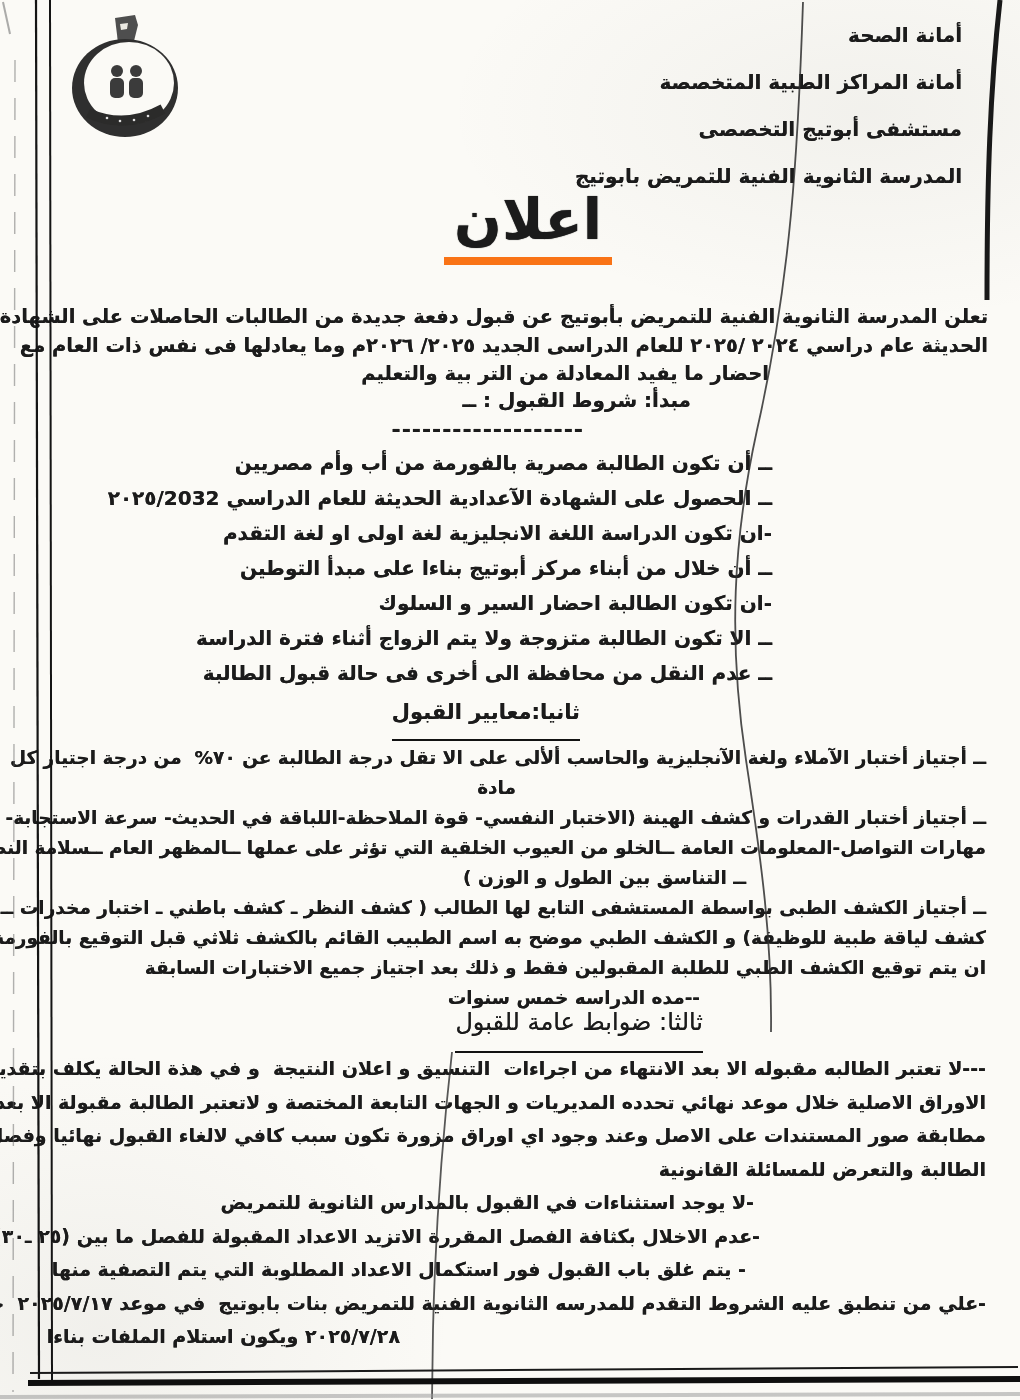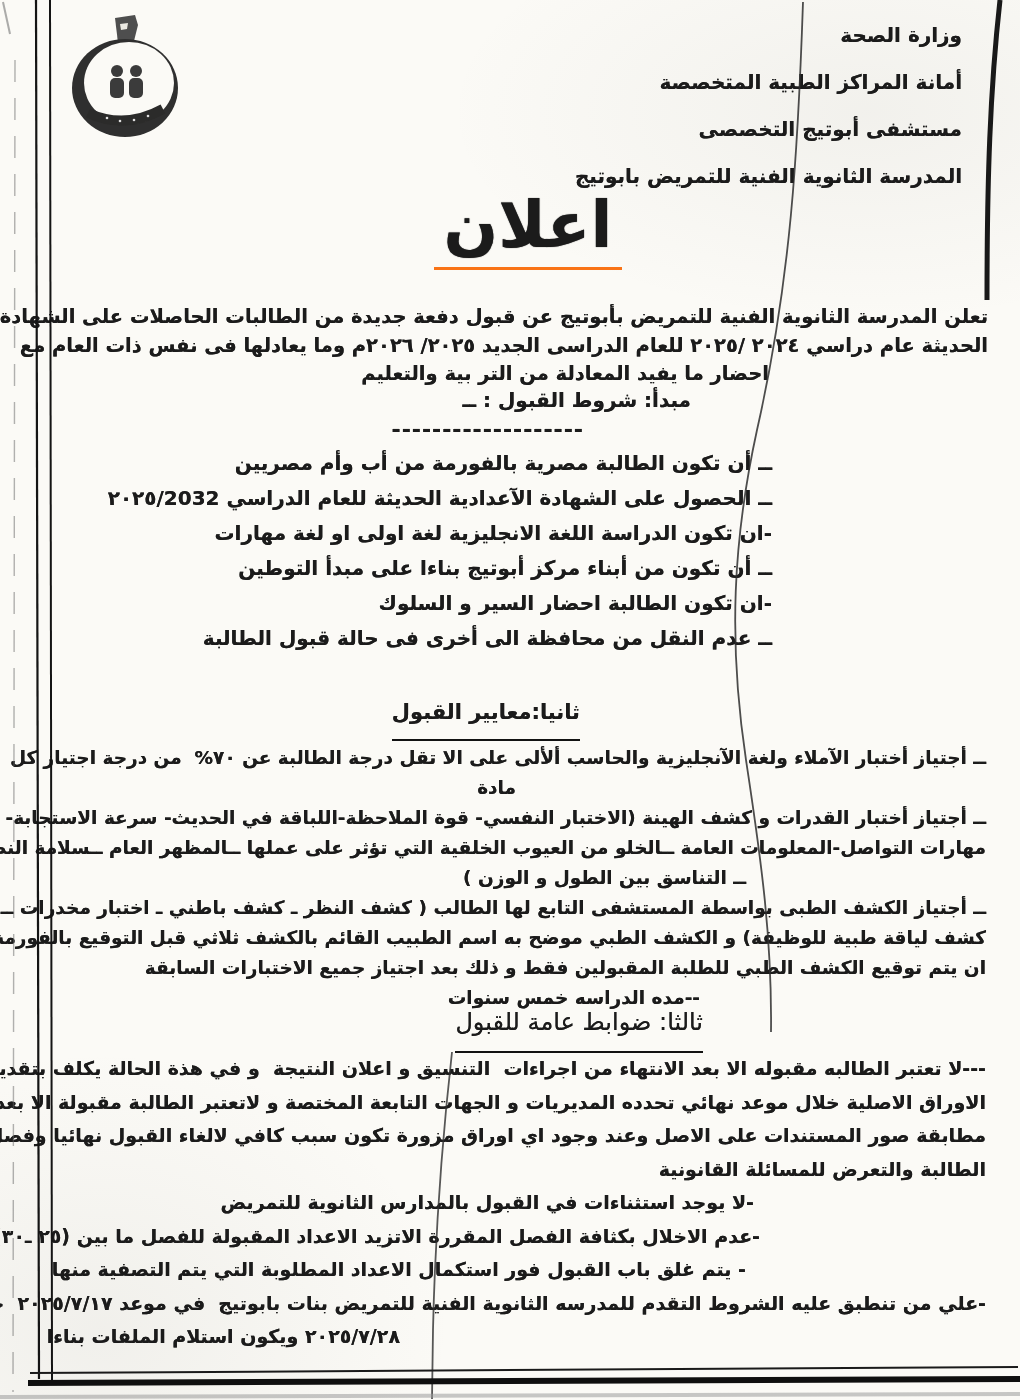--- a/index.html
+++ b/index.html
@@ -14,22 +14,22 @@
     -webkit-font-smoothing:antialiased;
   }
   .abs{position:absolute;}
   .rtl{direction:rtl;text-align:right;}
   .ln{white-space:nowrap;text-shadow:0 0 0.5px rgba(0,0,0,0.75);}
   
   #org{top:12px;right:58px;font-size:20px;font-weight:bold;line-height:47px;}
   
   #title-wrap{top:185px;left:408px;width:240px;text-align:center;}
   #title-wrap .t{
-    display:inline-block;font-size:64px;font-weight:bold;line-height:1.25;
-    border-bottom:3px solid #f97316;padding:0 10px 2px 10px;
+    display:inline-block;font-size:56px;font-weight:bold;line-height:1.25;
+    border-bottom:8px solid #f97316;padding:0 10px 2px 10px;
     text-shadow:0 0 1px rgba(0,0,0,.8);
   }
   
   #intro{top:303px;right:32px;font-size:19.5px;font-weight:bold;line-height:28.5px;}
   #intro .ln:nth-child(3){margin-right:219px;}
   
   #s1-head{top:388px;right:329px;font-size:20px;font-weight:bold;}
   #s1-dashes{top:417px;right:436px;font-size:22px;font-weight:bold;letter-spacing:1px;}
   #conds{top:446px;right:248px;font-size:20px;font-weight:bold;line-height:35px;}
   
@@ -64,44 +64,45 @@
   <circle cx="76" cy="59" r="6" fill="#272727"></circle>
   <rect x="69" y="66" width="14" height="20" rx="5" fill="#272727"></rect>
   <path d="M28,101 Q65,118 103,97" stroke="#151515" stroke-width="10" fill="none"></path>
   <circle cx="47" cy="106" r="1.3" fill="#ddd"></circle>
   <circle cx="60" cy="109" r="1.3" fill="#ddd"></circle>
   <circle cx="74" cy="108" r="1.3" fill="#ddd"></circle>
   <circle cx="88" cy="104" r="1.3" fill="#ddd"></circle>
 </svg>
 
 <div id="org" class="abs rtl">
-    <div class="ln">وزارة الصحة</div>
+    <div class="ln">أمانة الصحة</div>
     <div class="ln">أمانة المراكز الطبية المتخصصة</div>
     <div class="ln">مستشفى أبوتيج التخصصى</div>
     <div class="ln">المدرسة الثانوية الفنية للتمريض بابوتيج</div>
   </div>
 
 <div id="title-wrap" class="abs">
   <span class="t">اعلان</span>
 </div>
 
 <div id="intro" class="abs rtl">
     <div class="ln">تعلن المدرسة الثانوية الفنية للتمريض بأبوتيج عن قبول دفعة جديدة من الطالبات الحاصلات على الشهادة الأعدادية</div>
     <div class="ln">الحديثة عام دراسي ٢٠٢٤ /٢٠٢٥ للعام الدراسى الجديد ٢٠٢٥/ ٢٠٢٦م وما يعادلها فى نفس ذات العام مع</div>
     <div class="ln">احضار ما يفيد المعادلة من التر بية والتعليم</div>
   </div>
 
 <div id="s1-head" class="abs rtl ln">مبدأ: شروط القبول : ــ</div>
 <div id="s1-dashes" class="abs ln">-------------------</div>
 <div id="conds" class="abs rtl">
     <div class="ln">ــ أن تكون الطالبة مصرية بالفورمة من أب وأم مصريين</div>
     <div class="ln">ــ الحصول على الشهادة الآعدادية الحديثة للعام الدراسي ٢٠٢٥/2032</div>
-    <div class="ln">-ان تكون الدراسة اللغة الانجليزية لغة اولى او لغة مهارات</div>
-    <div class="ln">ــ أن تكون من أبناء مركز أبوتيج بناءا على مبدأ التوطين</div>
+    <div class="ln">-ان تكون الدراسة اللغة الانجليزية لغة اولى او لغة التقدم</div>
+    <div class="ln">ــ أن خلال من أبناء مركز أبوتيج بناءا على مبدأ التوطين</div>
     <div class="ln">-ان تكون الطالبة احضار السير و السلوك</div>
+    <div class="ln">ــ الا تكون الطالبة متزوجة ولا يتم الزواج أثناء فترة الدراسة</div>
     <div class="ln">ــ عدم النقل من محافظة الى أخرى فى حالة قبول الطالبة</div>
   </div>
 
 <div id="s2-head" class="abs rtl">
   <span class="underlined ln">ثانيا:معايير القبول</span>
 </div>
 <div id="sec2" class="abs rtl">
     <div class="ln">ــ أجتياز أختبار الآملاء ولغة الآنجليزية والحاسب ألألى على الا تقل درجة الطالبة عن ٧٠%&nbsp; من درجة اجتياز كل</div>
     <div class="ln">مادة</div>
     <div class="ln">ــ أجتياز أختبار القدرات و كشف الهينة (الاختبار النفسي- قوة الملاحظة-اللباقة في الحديث- سرعة الاستجابة-</div>

